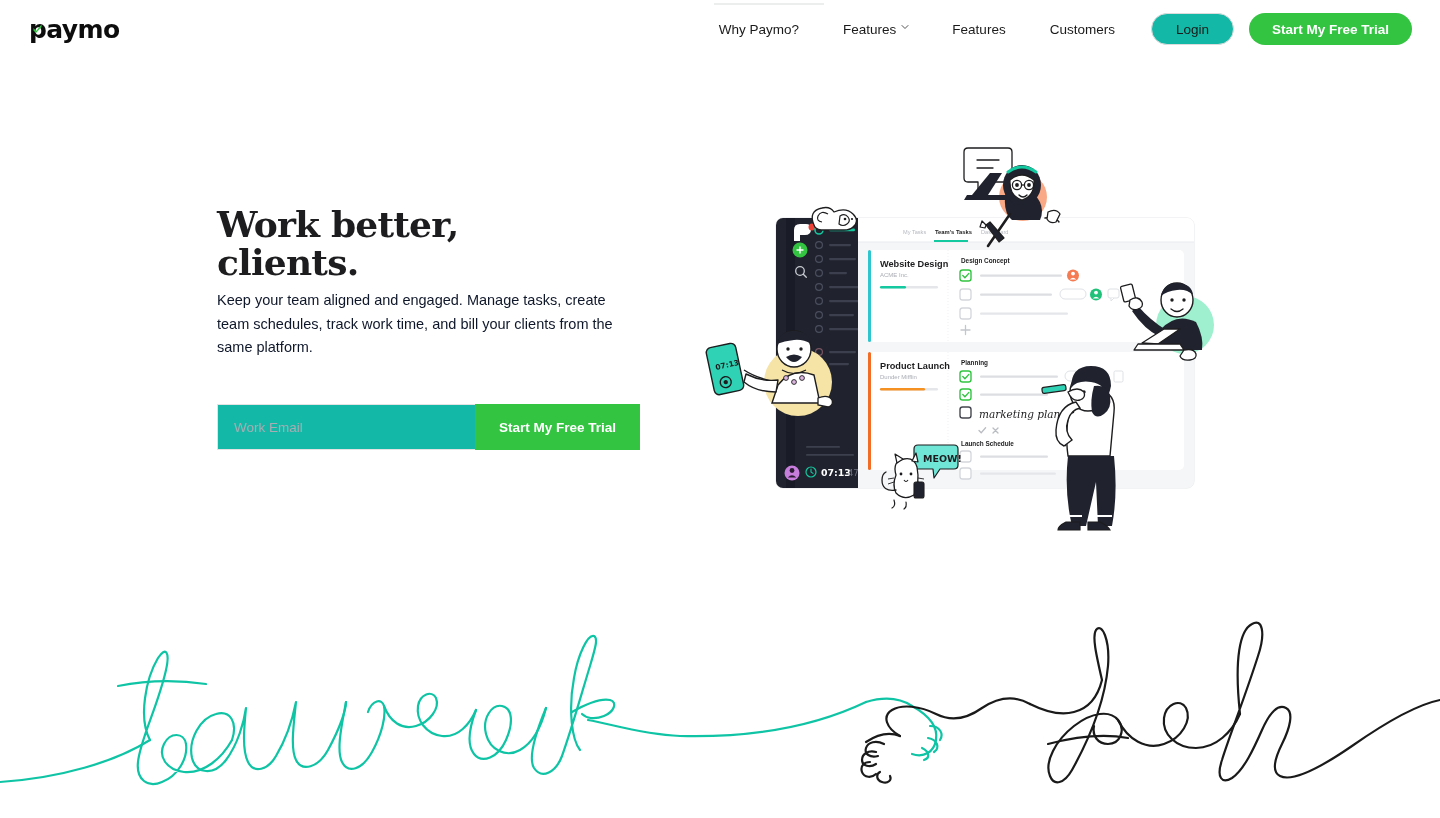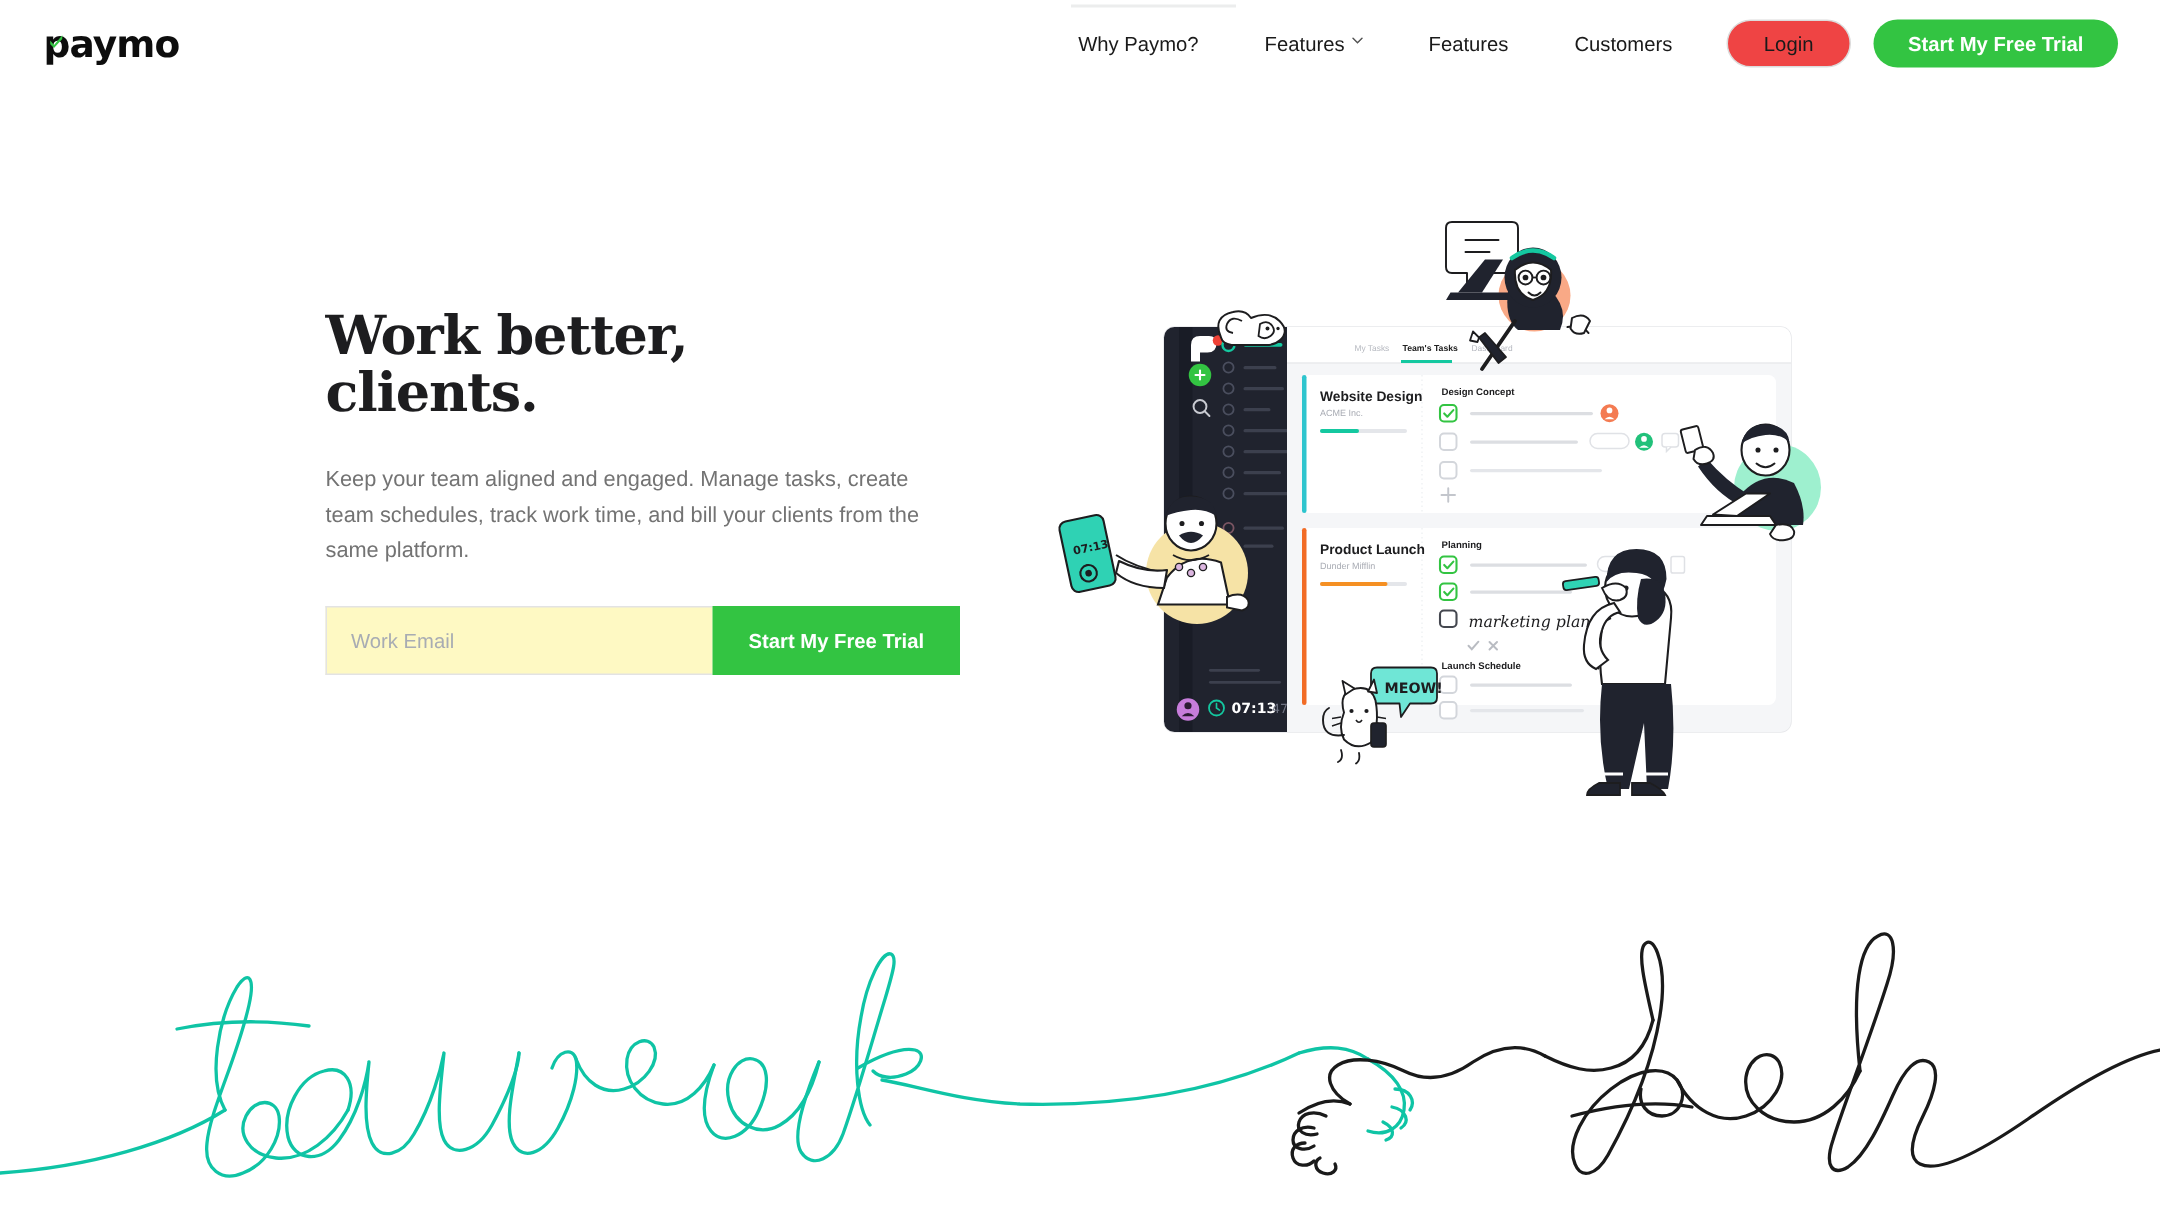--- a/index.html
+++ b/index.html
@@ -40,49 +40,49 @@
     padding: 0 22px; cursor: pointer; white-space: nowrap;
     display: flex; align-items: center; gap: 5px;
   }
   .chev { display: inline-block; width: 7px; height: 7px; position: relative; top: -2px; }
   .chev svg { display: block; }
   .btn-login {
     margin-left: 14px;
     border: 1px solid #dcdcdc; border-radius: 20px;
     height: 32px; display: flex; align-items: center; justify-content: center;
     padding: 0 24px; font-size: 13.5px; color: #1a1a1a; font-weight: 500;
-    background: #ef4444; cursor: pointer;
+    background: #14b8a6; cursor: pointer;
   }
   .btn-trial-nav {
     margin-left: 15px;
     background: #33c442; border-radius: 20px;
     height: 32px; display: flex; align-items: center; justify-content: center;
     padding: 0 23px; font-size: 13.5px; color: #fff; font-weight: 600;
     cursor: pointer; border: none; white-space: nowrap;
   }
 
   
   .hero-left { position: absolute; left: 217px; top: 205px; width: 470px; }
   .hero-title {
     font-family: "DejaVu Serif", "Liberation Serif", serif;
     font-size: 36px; font-weight: 700; color: #1d1d1f;
     line-height: 1.06; letter-spacing: -0.8px;
   }
   .hero-sub {
-    margin-top: 28px;
-    font-size: 14.5px; color: #737373; line-height: 1.62; width: 420px;
+    margin-top: 8px;
+    font-size: 14.5px; color: #0f172a; line-height: 1.62; width: 420px;
   }
   .form-row {
     position: absolute; left: 217px; top: 404px;
     display: flex; align-items: stretch; height: 46px;
   }
   .email-input {
     width: 258px; height: 46px;
     border: 1px solid #e3e3e3; border-right: none;
-    background: #fef9c3; outline: none;
+    background: #14b8a6; outline: none;
     font-family: "Liberation Sans", sans-serif;
     font-size: 13.5px; color: #333; padding: 0 16px;
   }
   .email-input::placeholder { color: #a8acb3; }
   .btn-trial-form {
     height: 46px; background: #33c442; border: none;
     color: #fff; font-size: 13.5px; font-weight: 600;
     padding: 0 24px; cursor: pointer;
     font-family: "Liberation Sans", sans-serif;
     white-space: nowrap;

